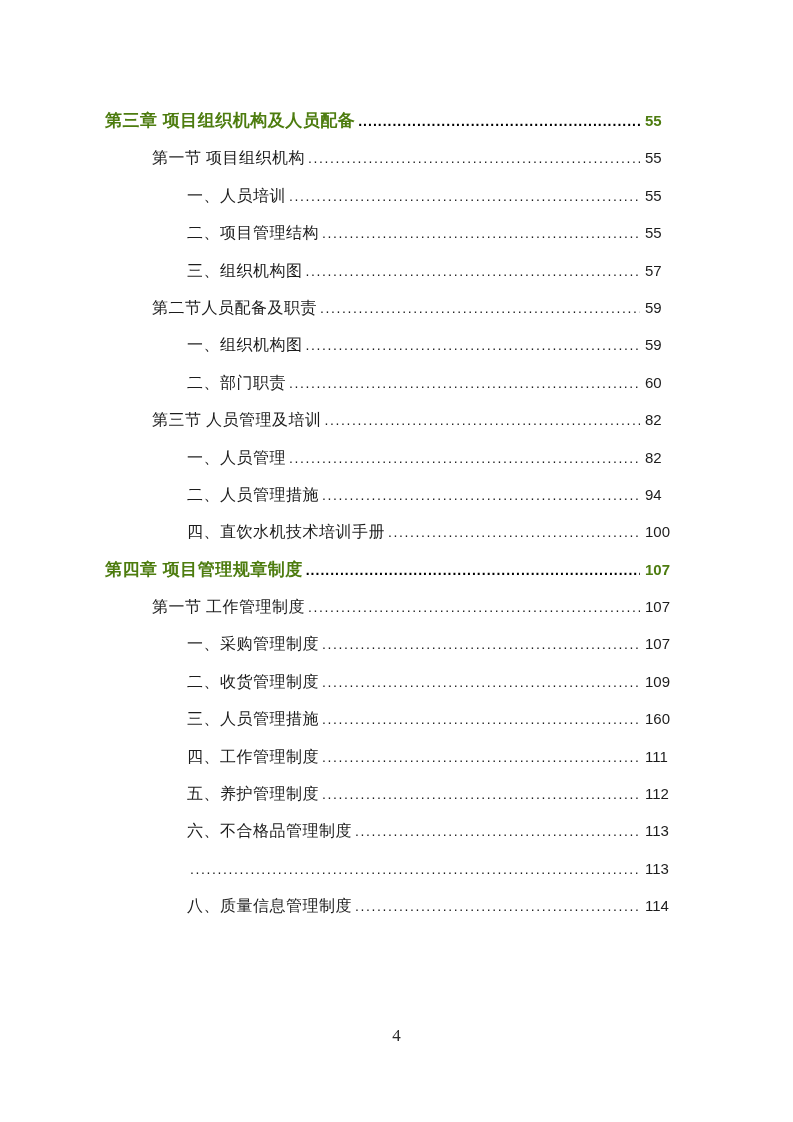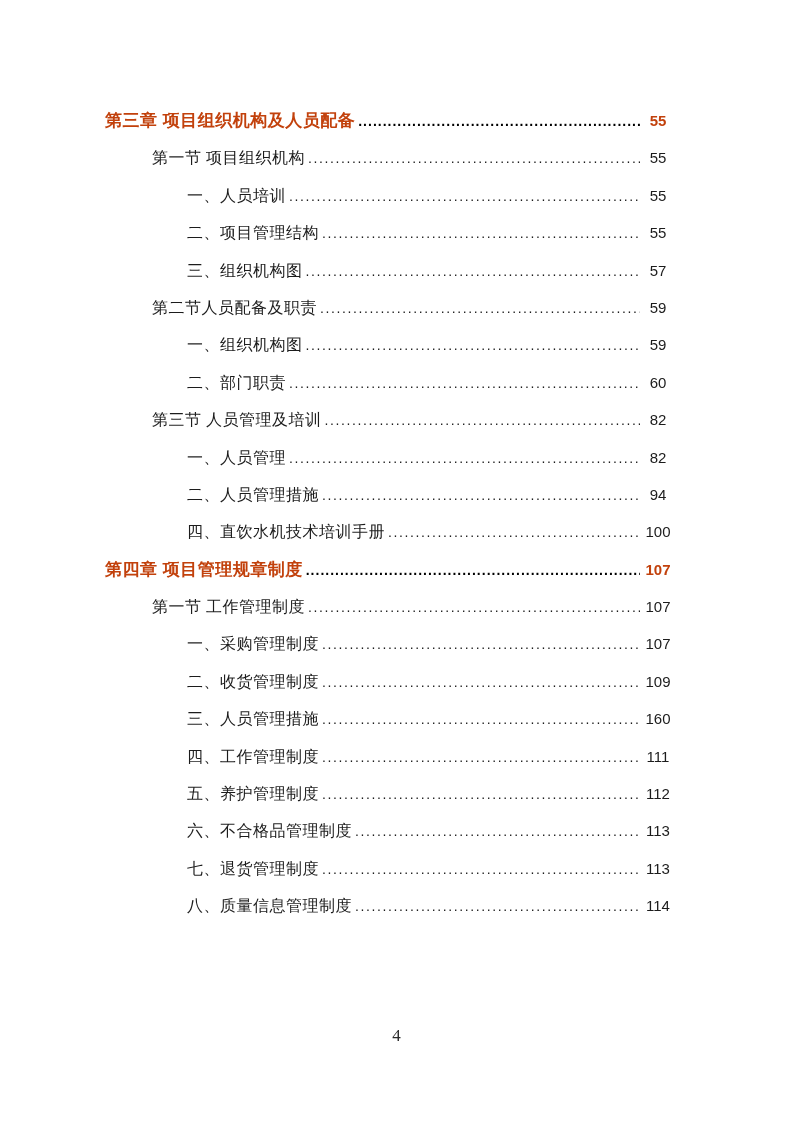--- a/index.html
+++ b/index.html
@@ -32,21 +32,21 @@
     height: 37.4px;
     line-height: 37.4px;
     font-size: 16px;
     letter-spacing: 0.5px;
     white-space: nowrap;
   }
   .toc-row.level-chapter {
     font-family: "Liberation Sans", "DejaVu Sans", sans-serif;
     font-weight: bold;
     font-size: 17px;
-    color: #c2410c;
+    color: #4d7c0f;
     letter-spacing: 0.5px;
   }
   .toc-row.level-section { padding-left: 47px; }
   .toc-row.level-item    { padding-left: 82px; }
   .toc-title {
     flex: 0 0 auto;
   }
   .toc-leader {
     flex: 1 1 auto;
     overflow: hidden;
@@ -65,21 +65,21 @@
     letter-spacing: 1px;
     font-weight: bold;
     color: #000000;
   }
   .toc-page {
     flex: 0 0 auto;
     font-family: "Liberation Sans", "DejaVu Sans", sans-serif;
     font-size: 15px;
     letter-spacing: 0;
     min-width: 26px;
-    text-align: center;
+    text-align: left;
     padding-left: 3px;
   }
   .level-chapter .toc-page {
     font-weight: bold;
     font-size: 15px;
   }
   .page-footer {
     position: absolute;
     top: 1026px;
     left: 0;
@@ -190,21 +190,20 @@
       <span class="toc-title">五、养护管理制度</span>
       <span class="toc-leader"></span>
       <span class="toc-page">112</span>
     </div>
       <div class="toc-row level-item">
       <span class="toc-title">六、不合格品管理制度</span>
       <span class="toc-leader"></span>
       <span class="toc-page">113</span>
     </div>
       <div class="toc-row level-item">
-      <span class="toc-title">七、退货管理制度</span>
       <span class="toc-leader"></span>
       <span class="toc-page">113</span>
     </div>
       <div class="toc-row level-item">
       <span class="toc-title">八、质量信息管理制度</span>
       <span class="toc-leader"></span>
       <span class="toc-page">114</span>
     </div>
     </div>
 

